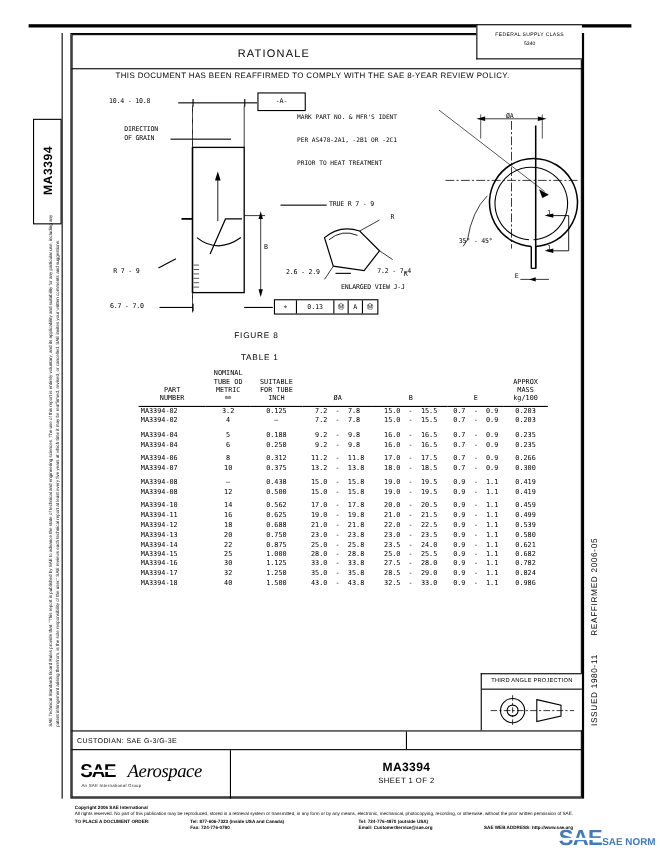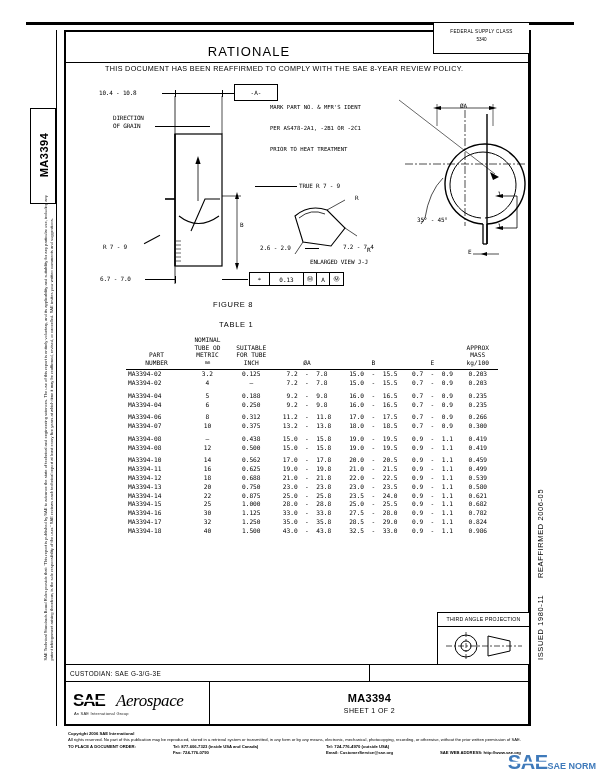--- a/index.html
+++ b/index.html
@@ -115,21 +115,21 @@
     position: absolute;
     left: 65px; top: 31px;
     width: 464px; height: 32px;
     border-bottom: 1px solid #000;
   }
   .rationale-label {
     position: absolute;
     left: 0; top: 13px;
     width: 368px;
     text-align: center;
-    font-size: 13px;
+    font-size: 10px;
     letter-spacing: 1.1px;
     font-family: "Liberation Sans", sans-serif;
   }
   .fsc-box {
     position: absolute;
     left: 368px; top: -9px;
     width: 96px; height: 32px;
     border: 1.6px solid #000;
     border-right: none;
     background: #fff;

